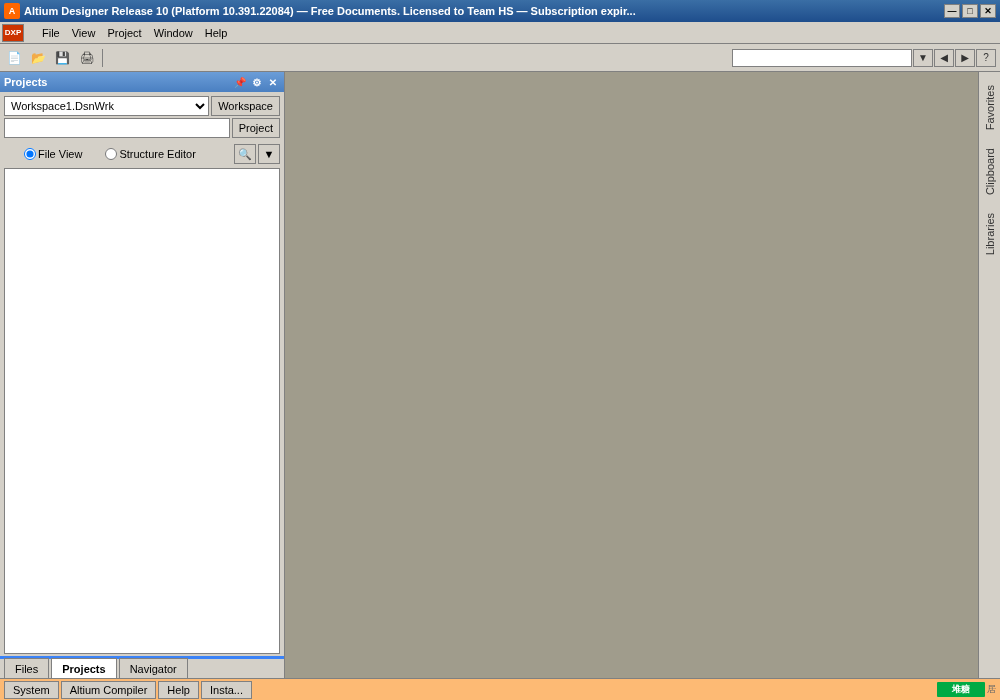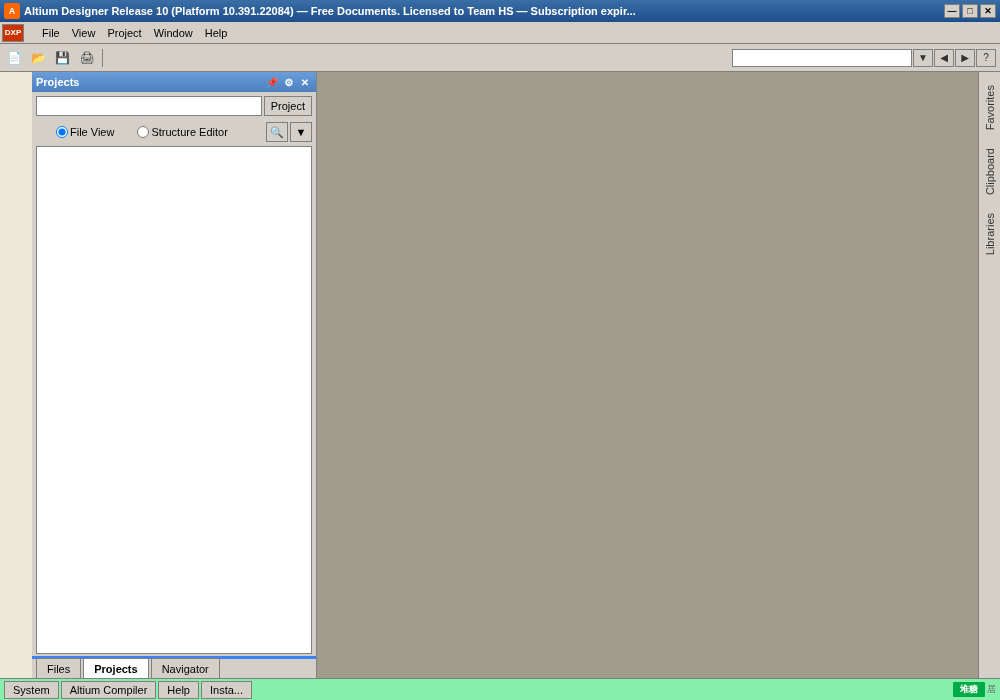--- a/index.html
+++ b/index.html
@@ -147,21 +147,20 @@
       font-size: 10px;
       color: #333;
       margin-left: 1px;
     }
 
     
     #main-layout {
       display: flex;
       height: calc(700px - 22px - 22px - 28px - 22px);
       position: relative;
-      padding-left: 32px;
     }
 
     
     #projects-panel {
       width: 285px;
       background: #d4d0c8;
       border-right: 1px solid #808080;
       display: flex;
       flex-direction: column;
       flex-shrink: 0;
@@ -323,21 +322,21 @@
       font-size: 11px;
       cursor: pointer;
       color: #333;
       white-space: nowrap;
       border: 1px solid transparent;
     }
 
     
     #status-bar {
       height: 22px;
-      background: #86efac;
+      background: #fdba74;
       border-top: 1px solid #808080;
       display: flex;
       align-items: center;
       padding: 0 4px;
       gap: 2px;
     }
     .status-btn {
       height: 18px;
       padding: 0 8px;
       background: #d4d0c8;
@@ -351,21 +350,21 @@
       margin-left: auto;
       display: flex;
       align-items: center;
       gap: 2px;
     }
     .logo-box {
       background: #00aa44;
       color: white;
       font-size: 9px;
       font-weight: bold;
-      padding: 1px 7px;
+      padding: 1px 15px;
       border-radius: 1px;
     }
     .logo-text {
       font-size: 9px;
       color: #666;
     }
   </style>
 </head>
 <body>
 
@@ -409,20 +408,26 @@
 
   <div id="projects-panel">
     <div id="projects-header">
       <span class="panel-header-title">Projects</span>
       <div class="panel-header-btn">📌</div>
       <div class="panel-header-btn">⚙</div>
       <div class="panel-header-btn">✕</div>
     </div>
 
     <div id="projects-top-controls">
+      <div class="top-row">
+        <select class="workspace-select">
+          <option>Workspace1.DsnWrk</option>
+        </select>
+        <button class="workspace-btn">Workspace</button>
+      </div>
       <div class="top-row">
         <input type="text" class="project-input" style="">
         <button class="workspace-btn">Project</button>
       </div>
     </div>
 
     <div id="view-options">
       <label class="radio-option">
         <input type="radio" class="radio-input" name="view" checked="" style="">
         <span>File View</span>

